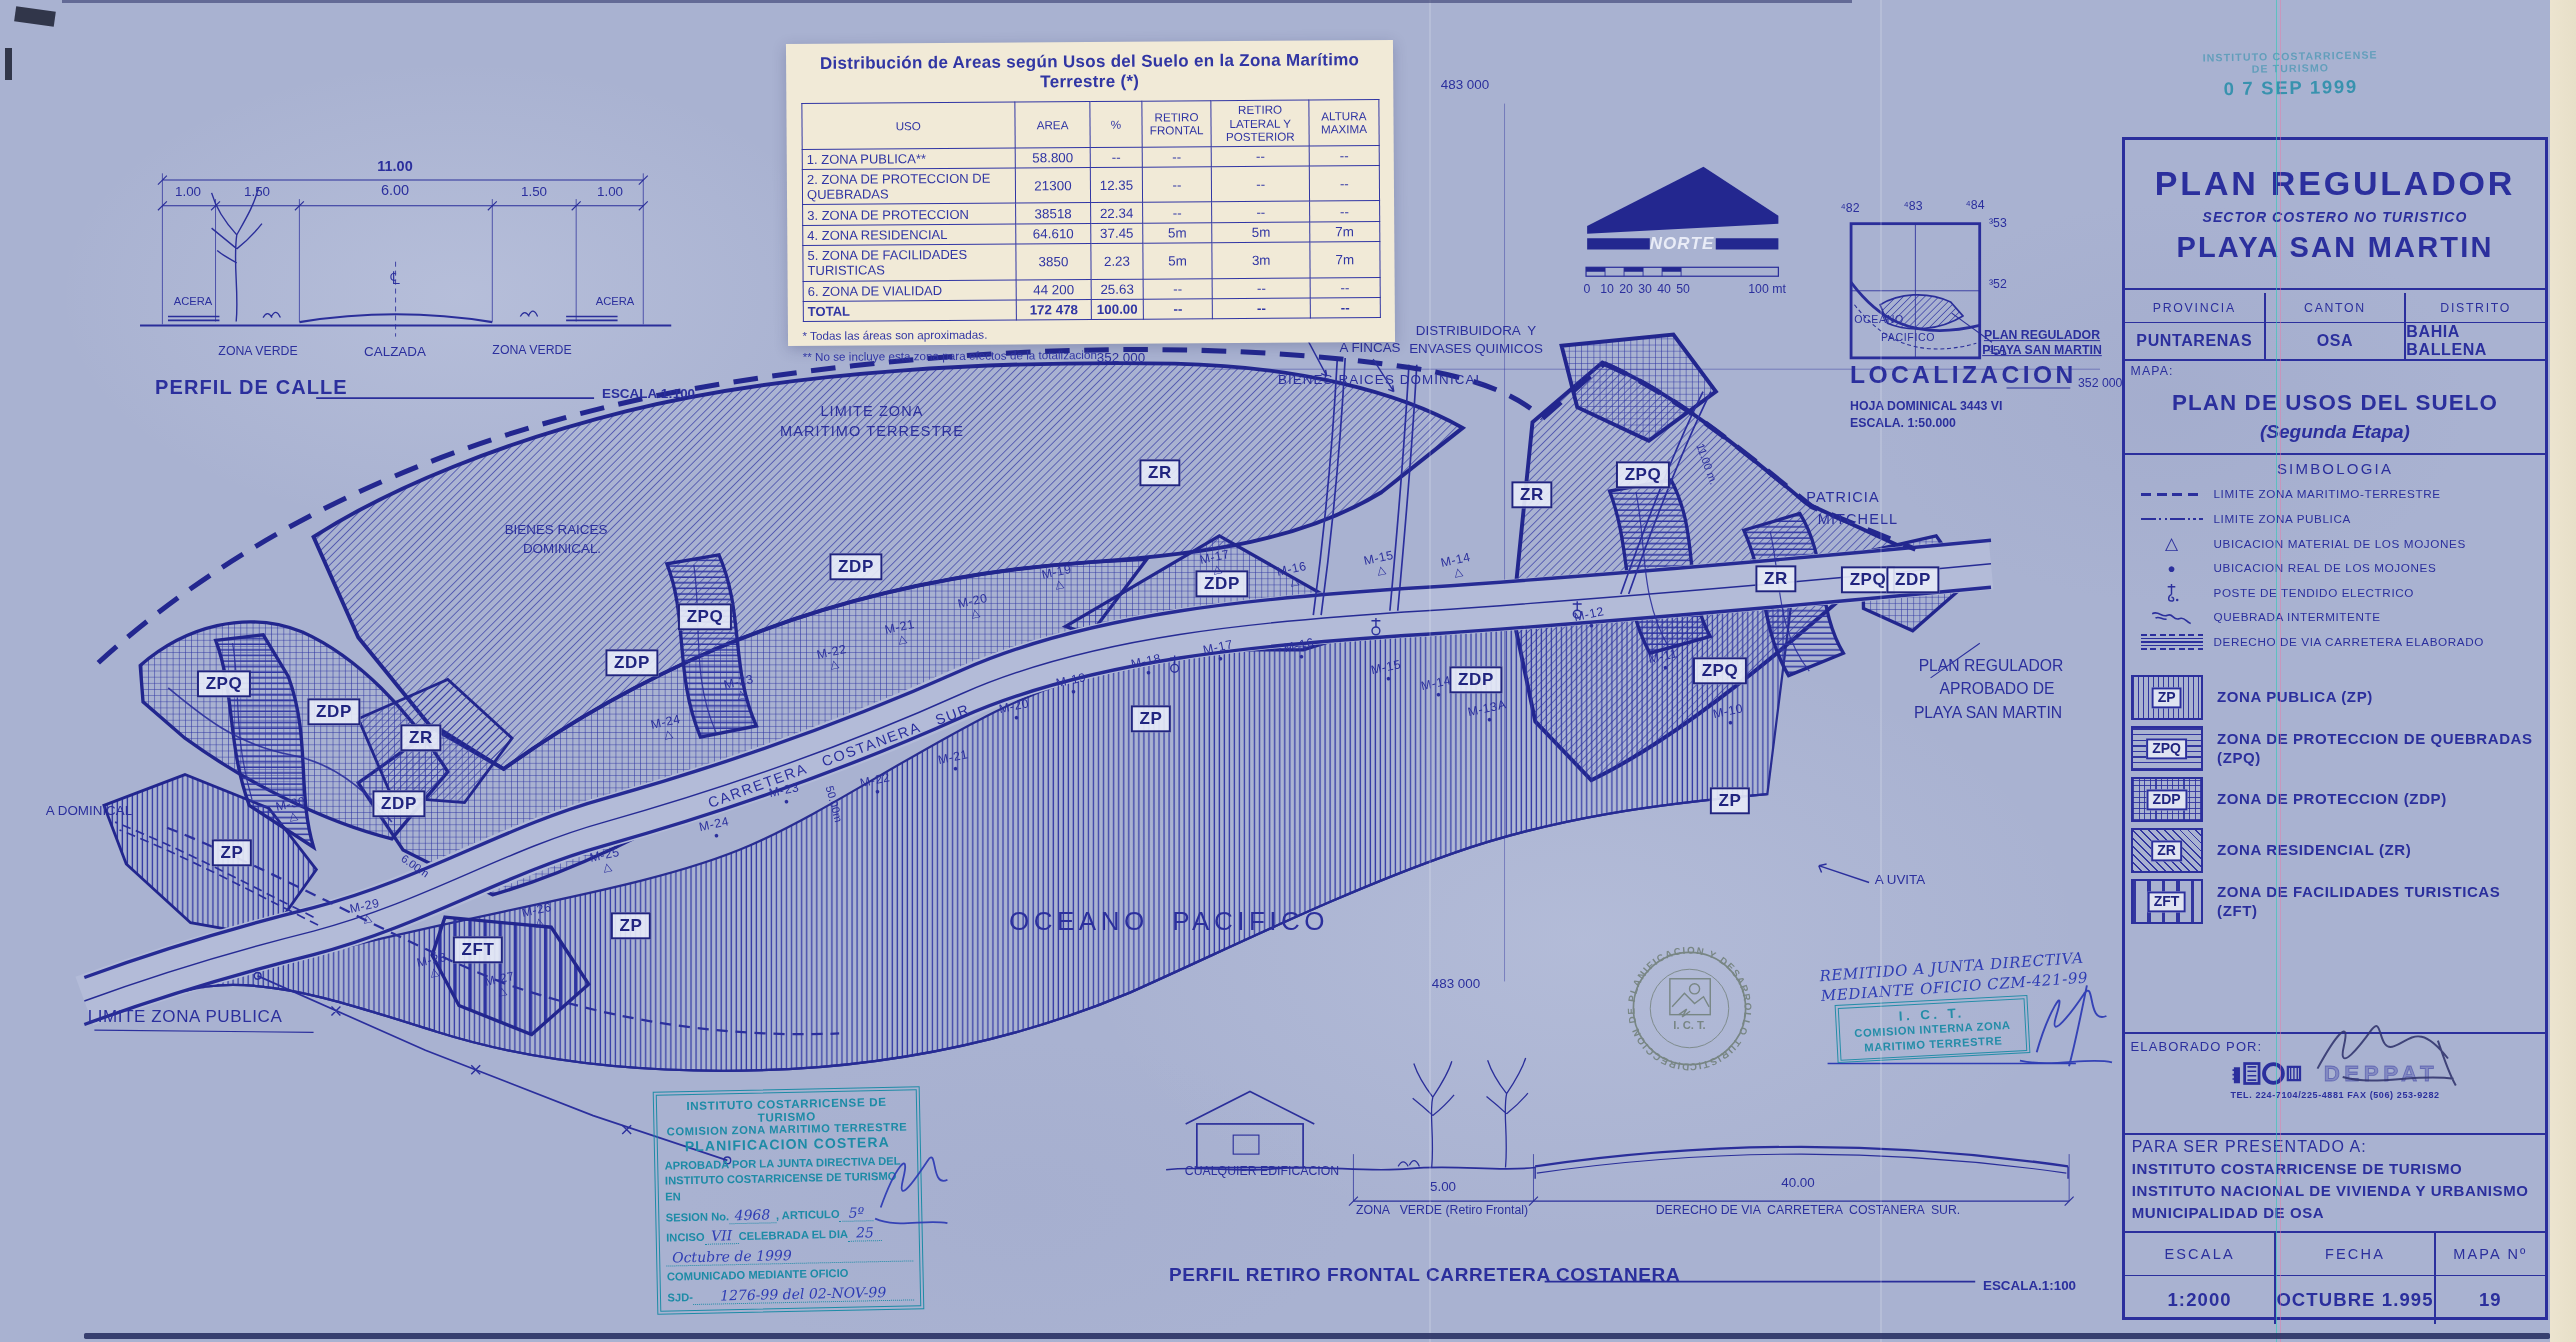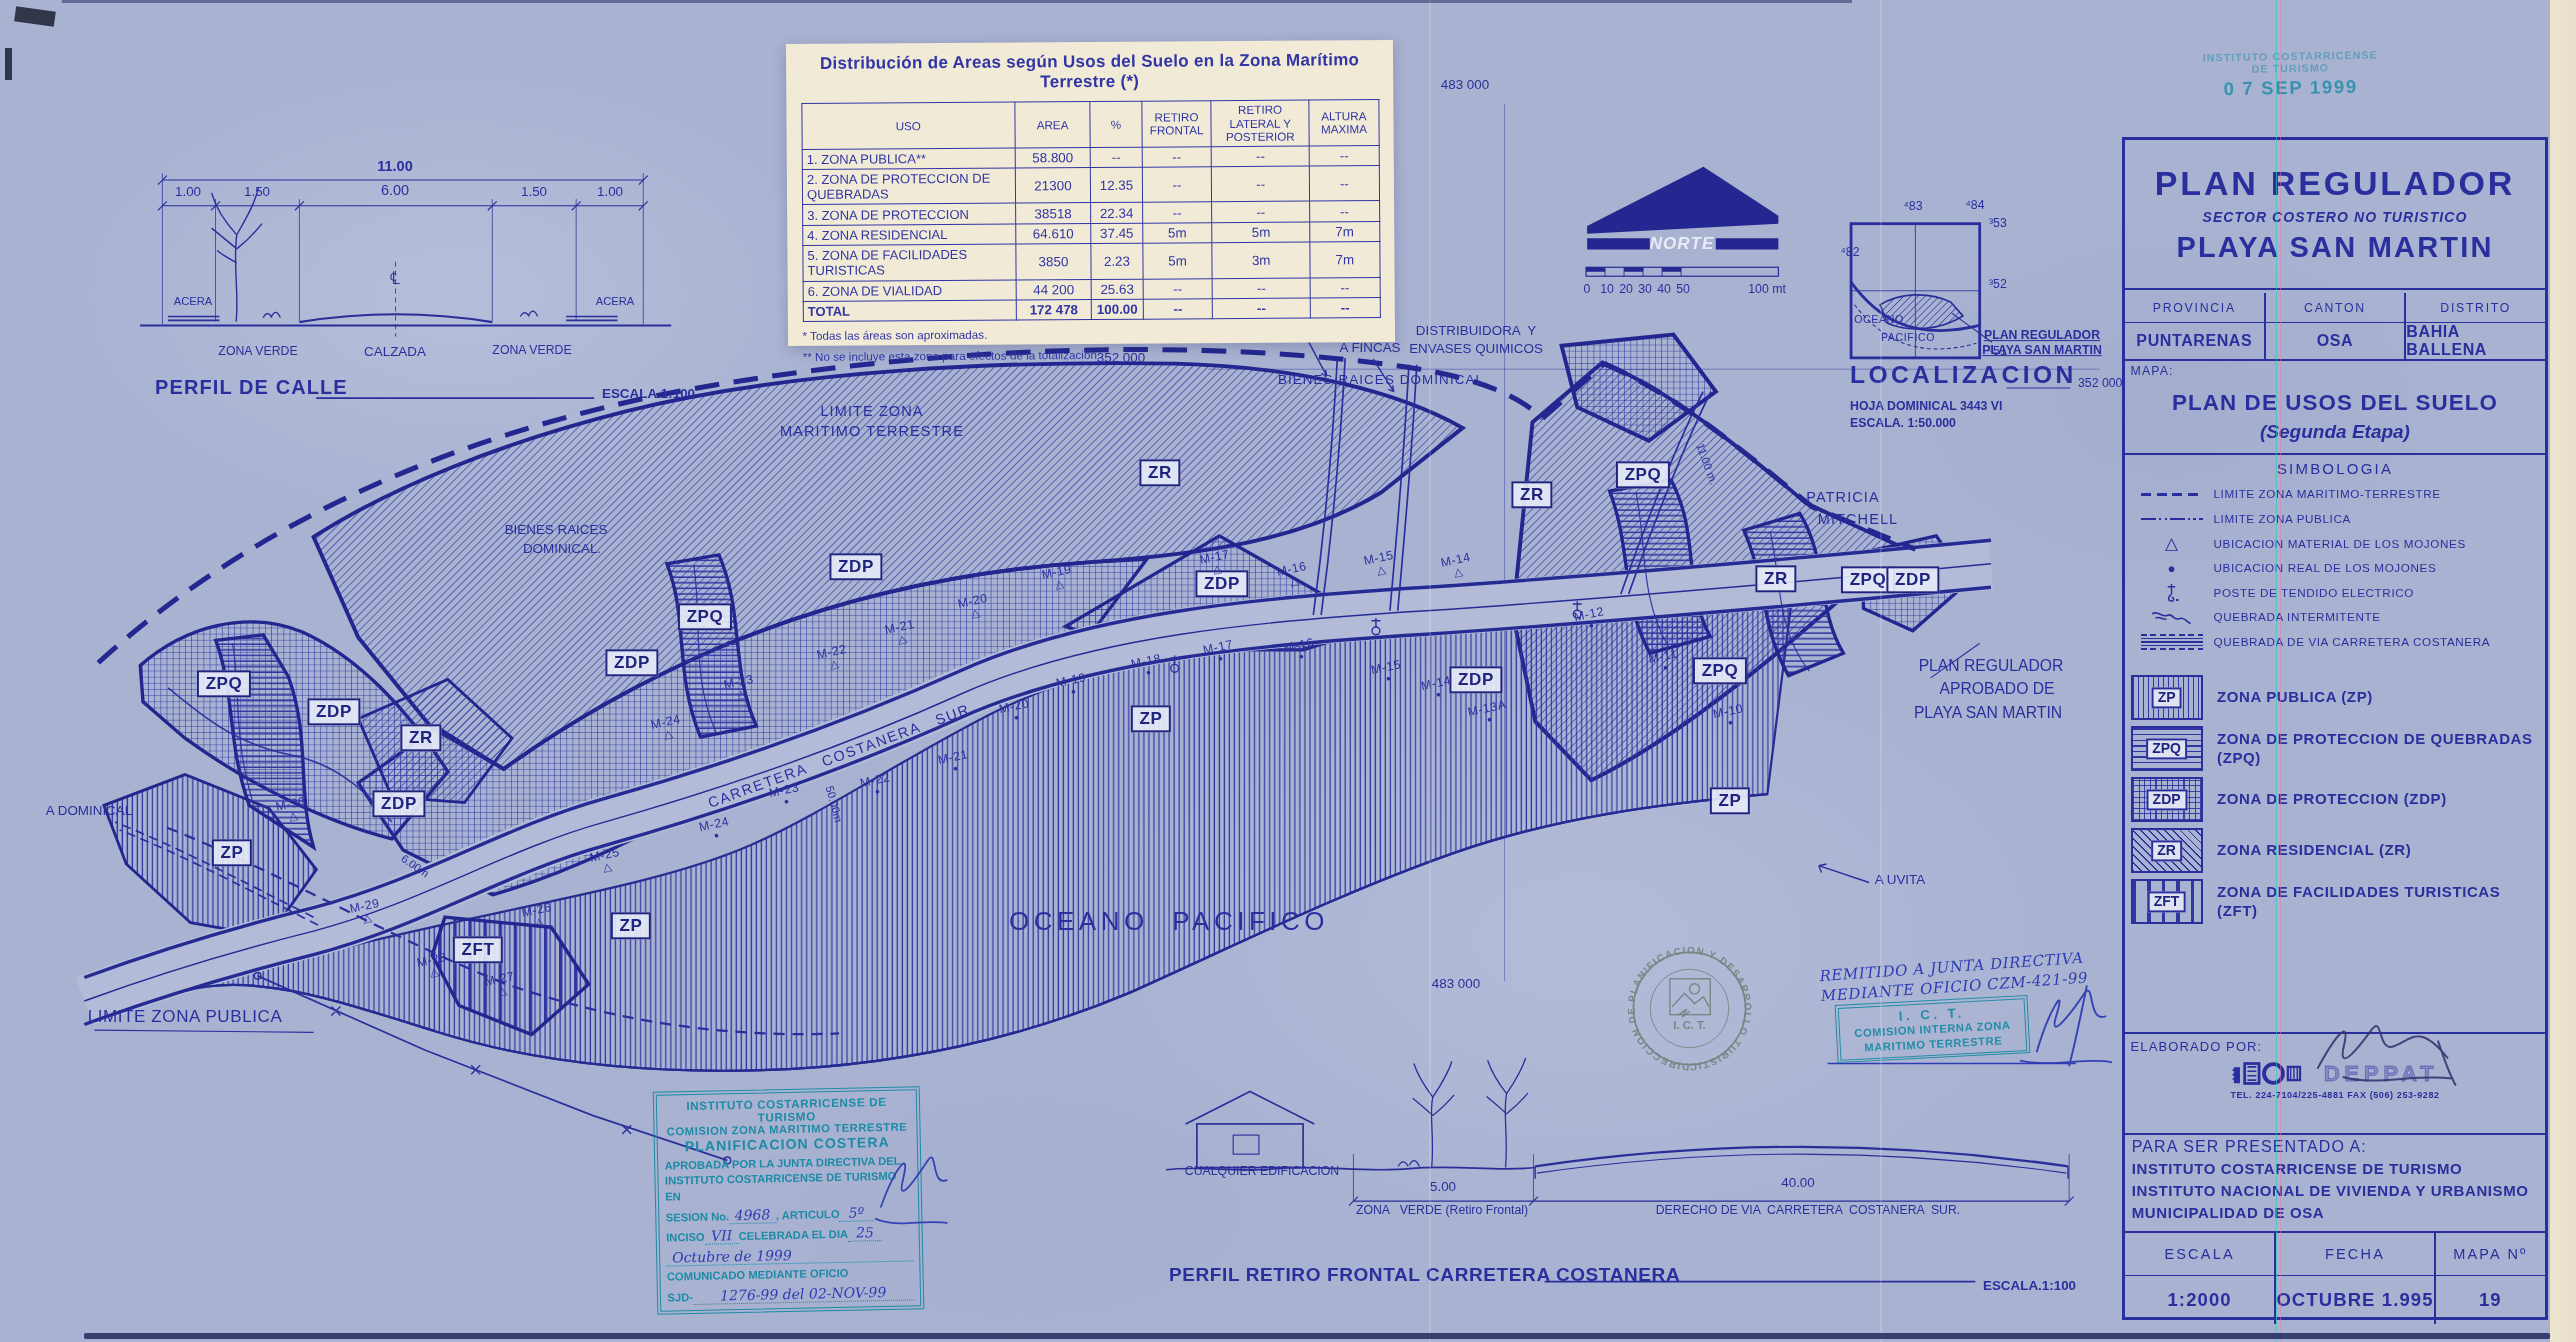--- a/index.html
+++ b/index.html
@@ -451,21 +451,21 @@
       <div class="fl left" style="left: 155px; top: 387px; font-size: 20px; font-weight: 700; letter-spacing: 1.1px;">PERFIL DE CALLE</div>
       <div class="fl left" style="left: 602px; top: 393px; font-size: 13.4px; font-weight: 600;">ESCALA.1:100</div>
       <div class="fl" style="left: 1682px; top: 244px; font-size: 17px; font-weight: 700; letter-spacing: 1.1px; font-style: italic; color: rgb(233, 236, 247);">NORTE</div>
       <div class="fl" style="left: 1587px; top: 290px; font-size: 12.3px;">0</div>
       <div class="fl" style="left: 1607px; top: 290px; font-size: 12.3px;">10</div>
       <div class="fl" style="left: 1626px; top: 290px; font-size: 12.3px;">20</div>
       <div class="fl" style="left: 1645px; top: 290px; font-size: 12.3px;">30</div>
       <div class="fl" style="left: 1664px; top: 290px; font-size: 12.3px;">40</div>
       <div class="fl" style="left: 1683px; top: 290px; font-size: 12.3px;">50</div>
       <div class="fl" style="left: 1767px; top: 290px; font-size: 12.3px;">100 mt</div>
-      <div class="fl" style="left: 1850px; top: 209px; font-size: 12.3px; margin-top: 44px;">⁴82</div>
+      <div class="fl" style="left: 1850px; top: 209px; font-size: 12.3px;">⁴82</div>
       <div class="fl" style="left: 1913px; top: 207px; font-size: 12.3px;">⁴83</div>
       <div class="fl" style="left: 1975px; top: 206px; font-size: 12.3px;">⁴84</div>
       <div class="fl left" style="left: 1989px; top: 224px; font-size: 12.3px;">³53</div>
       <div class="fl left" style="left: 1989px; top: 285px; font-size: 12.3px;">³52</div>
       <div class="fl left" style="left: 1989px; top: 352px; font-size: 12.3px;">³51</div>
       <div class="fl" style="left: 1879px; top: 320px; font-size: 10.6px; letter-spacing: 0.6px;">OCEANO</div>
       <div class="fl" style="left: 1908px; top: 338px; font-size: 10.6px; letter-spacing: 0.6px;">PACIFICO</div>
       <div class="fl" style="left: 2042px; top: 336px; font-size: 12.3px; font-weight: 600; text-decoration: underline;">PLAN REGULADOR</div>
       <div class="fl" style="left: 2042px; top: 351px; font-size: 12.3px; font-weight: 600; text-decoration: underline;">PLAYA SAN MARTIN</div>
       <div class="fl left" style="left: 1850px; top: 375px; font-size: 24.6px; font-weight: 700; letter-spacing: 3.4px;">LOCALIZACION</div>
@@ -658,21 +658,21 @@
             <div class="sym-label">QUEBRADA INTERMITENTE</div>
           </div>
           <div class="sym-row">
             <div class="sym">
               <span style="display:block">
                 <i class="ln dash2"></i>
                 <i class="roadtriple"></i>
                 <i class="ln dash2"></i>
               </span>
             </div>
-            <div class="sym-label">QUEBRADA DE VIA CARRETERA COSTANERA</div>
+            <div class="sym-label">DERECHO DE VIA CARRETERA ELABORADO</div>
           </div>
         </div>
     </div>
     <div id="tb-zones" class="sec">
         <div class="zone-row">
           <div class="swatch pat-vert">
             <span class="code">ZP</span>
           </div>
           <div class="zone-label">ZONA PUBLICA (ZP)</div>
         </div>

